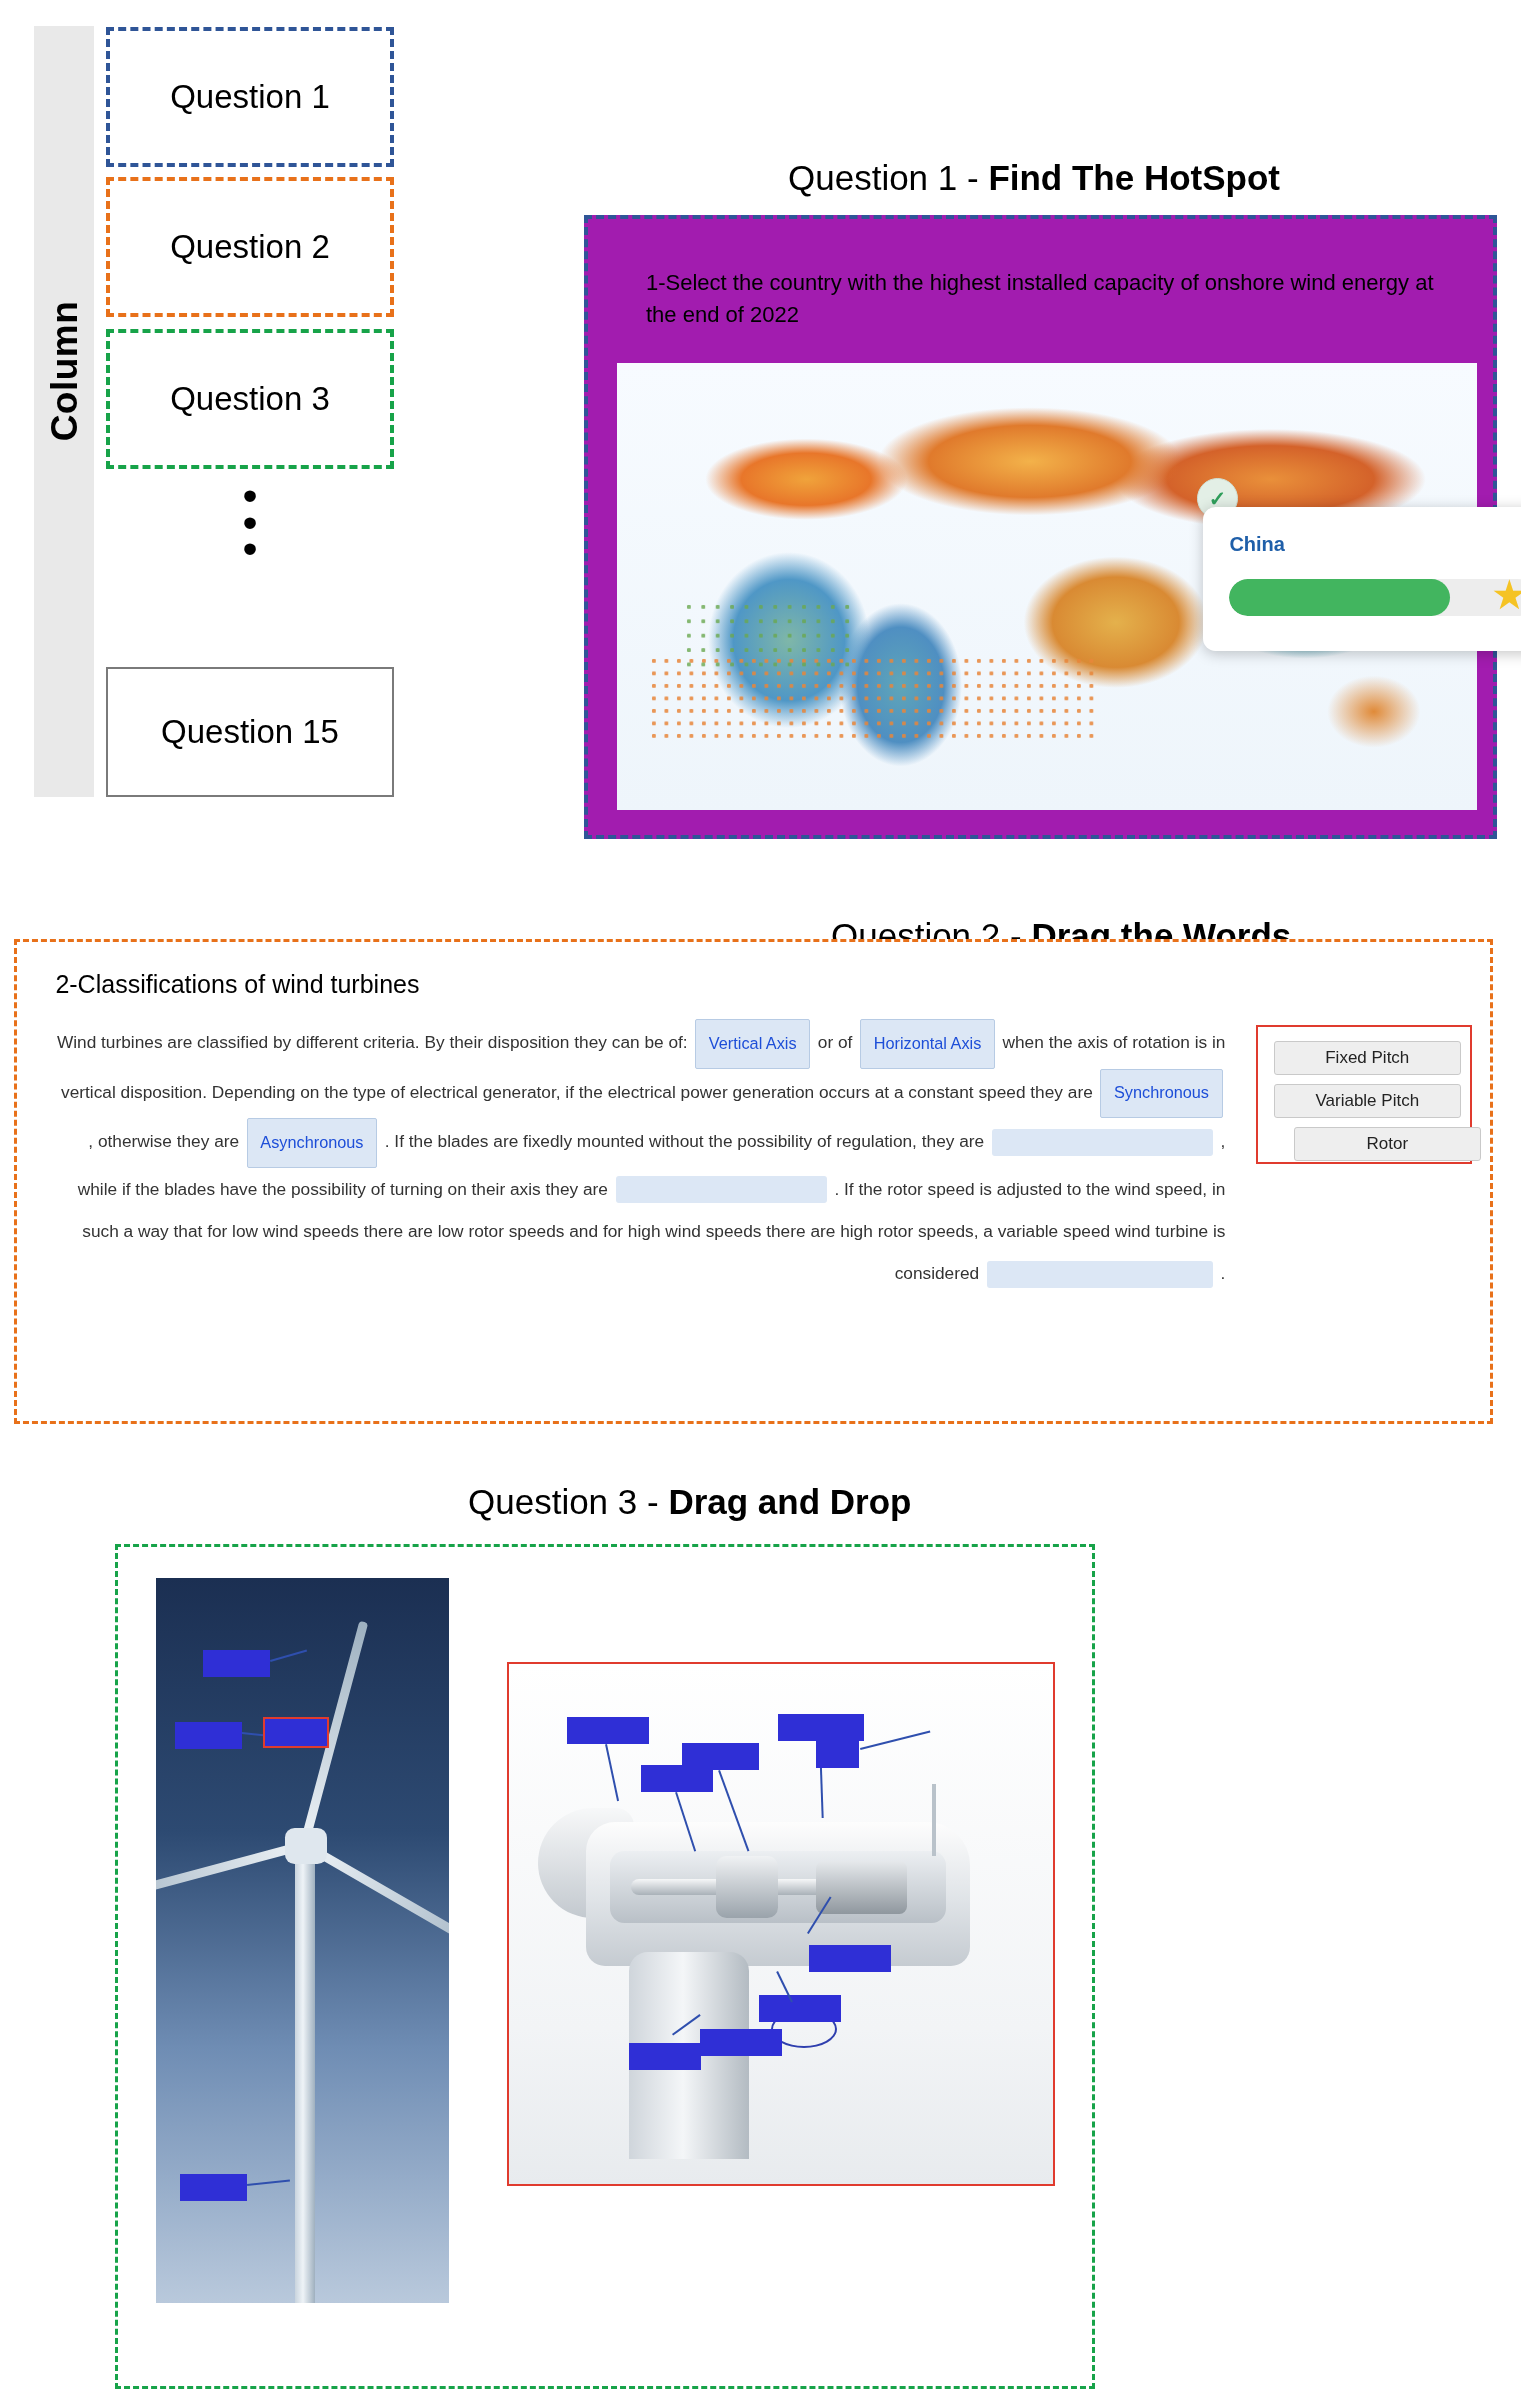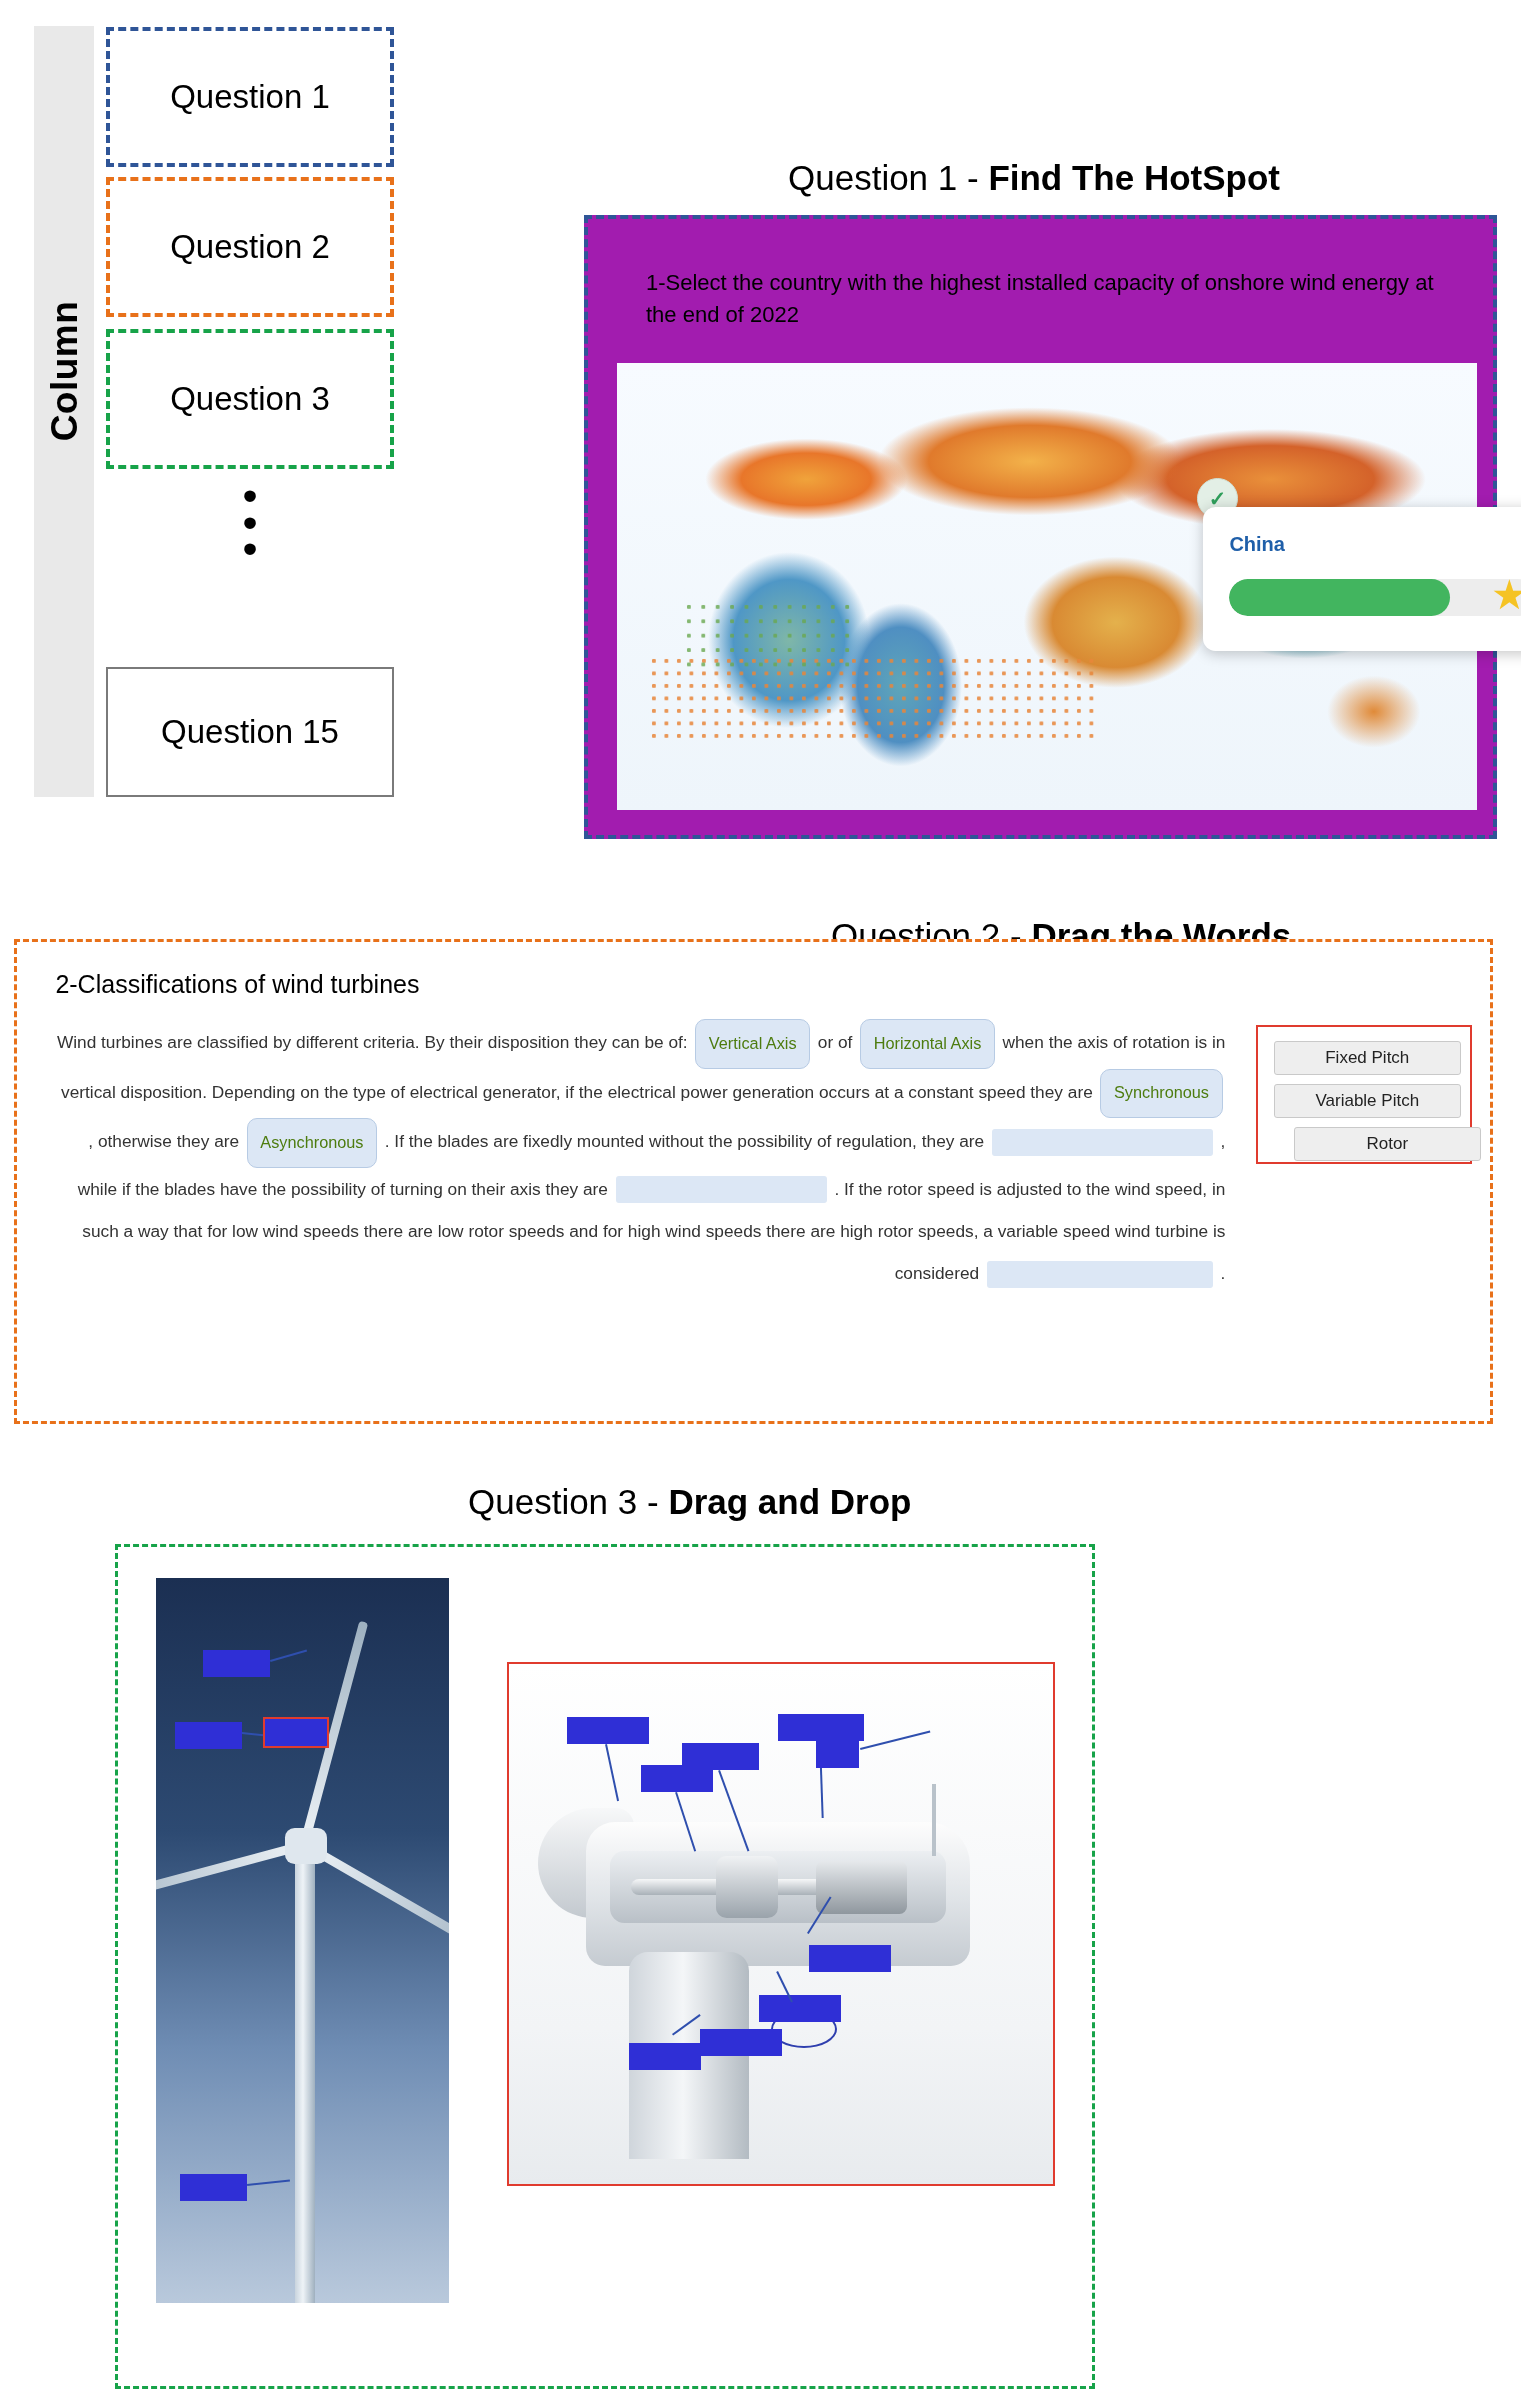--- a/index.html
+++ b/index.html
@@ -236,22 +236,22 @@
     top: 77px;
     width: 1172px;
     font-size: 17.3px;
     line-height: 2.45;
     color: #333;
   }
   .word-filled {
     display: inline-block;
     background: #dce7f5;
     border: 1px solid #b7cbe4;
-    border-radius: 10px;
-    color: #4d7c0f;
+    border-radius: 2px;
+    color: #1d4ed8;
     font-size: 16.3px;
     padding: 3.8px 12.5px;
     margin: 0 2.9px;
     vertical-align: middle;
   }
   .word-blank {
     display: inline-block;
     background: #dce7f5;
     border-radius: 2.9px;
     width: 221px;

